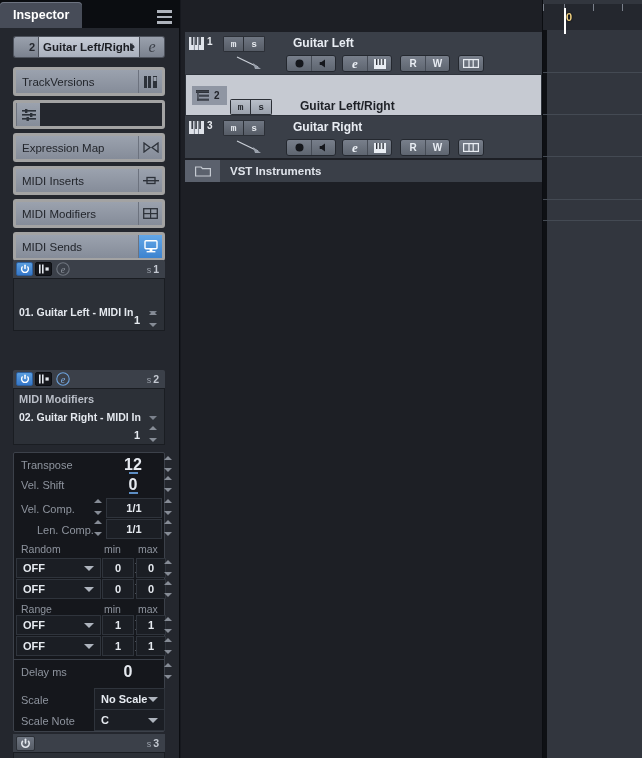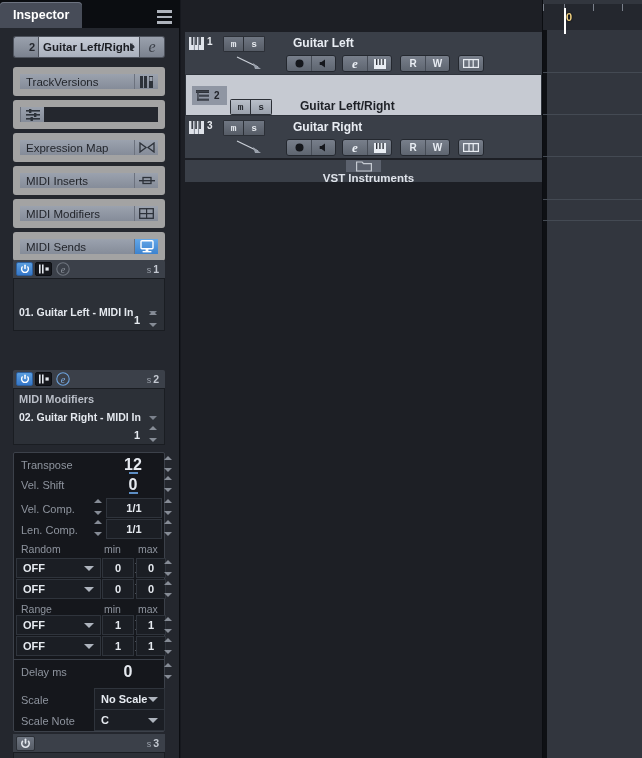--- a/index.html
+++ b/index.html
@@ -69,21 +69,21 @@
     border: 1px solid #4d525c; border-left: none; border-radius: 0 3px 3px 0;
     display: flex; align-items: center; justify-content: center;
     font-family: "Liberation Serif", serif; font-style: italic;
     font-size: 16px; color: #3a3f48;
   }
 
   
   .sec-btn {
     position: absolute; left: 13px; width: 152px; height: 29px;
     display: flex; align-items: stretch;
-    border: 7px solid #a3a3a3; border-radius: 3px; overflow: hidden;
+    border: 3px solid #a3a3a3; border-radius: 3px; overflow: hidden;
   }
   .sec-label {
     flex: 1; background: linear-gradient(#9ba2ae,#858c99);
     display: flex; align-items: center; padding-left: 6px;
     font-size: 11.5px; color: #22252b; font-weight: normal;
   }
   .sec-ico {
     width: 24px; background: linear-gradient(#9ba2ae,#858c99);
     border-left: 1px solid #6c727e;
     display: flex; align-items: center; justify-content: center;
@@ -240,21 +240,21 @@
   .ctl-btn {
     height: 15px; min-width: 24px; padding: 0 4px;
     background: linear-gradient(#787f8b,#5e6570);
     display: flex; align-items: center; justify-content: center;
     font-size: 10px; font-weight: bold; color: #e9edf3;
   }
   .ctl-btn + .ctl-btn { border-left: 1px solid #464c56; }
   .ctl-btn.rec-on { background: linear-gradient(#d9564f,#a32f2a); }
   .folder-row {
     position: absolute; left: 4px; width: 357px; height: 22px;
-    background: #3a3f48; display: flex; align-items: center; flex-direction: column;
+    background: #3a3f48; display: flex; align-items: center;
   }
   .folder-gut { width: 35px; height: 22px; background: #5b616d;
     display: flex; align-items: center; justify-content: center; }
   .folder-name { margin-left: 10px; font-size: 11.5px; font-weight: bold; color: #dfe3ea; }
   .tl-rightedge {
     position: absolute; left: 361px; top: 0; width: 2px; height: 758px; background: #0b0d11;
   }
 
   
   .arrange { position: absolute; left: 543px; top: 0; width: 99px; height: 758px; background: #32363e; }
@@ -455,21 +455,21 @@
       <div class="spin" style="left:80px; top:46px">
         <i class="u"></i>
           <i class="d"></i>
       </div>
       <div class="valbox" style="left:92px; top:45px; width:56px; height:20px">1/1</div>
       <div class="spin" style="left:150px; top:46px">
         <i class="u"></i>
           <i class="d"></i>
       </div>
 
-      <div class="mrow-label" style="left:7px; top:71px">Len. Comp.</div>
+      <div class="mrow-label" style="left:23px; top:71px">Len. Comp.</div>
       <div class="spin" style="left:80px; top:67px">
         <i class="u"></i>
           <i class="d"></i>
       </div>
       <div class="valbox" style="left:92px; top:66px; width:56px; height:20px">1/1</div>
       <div class="spin" style="left:150px; top:67px">
         <i class="u"></i>
           <i class="d"></i>
       </div>
 

